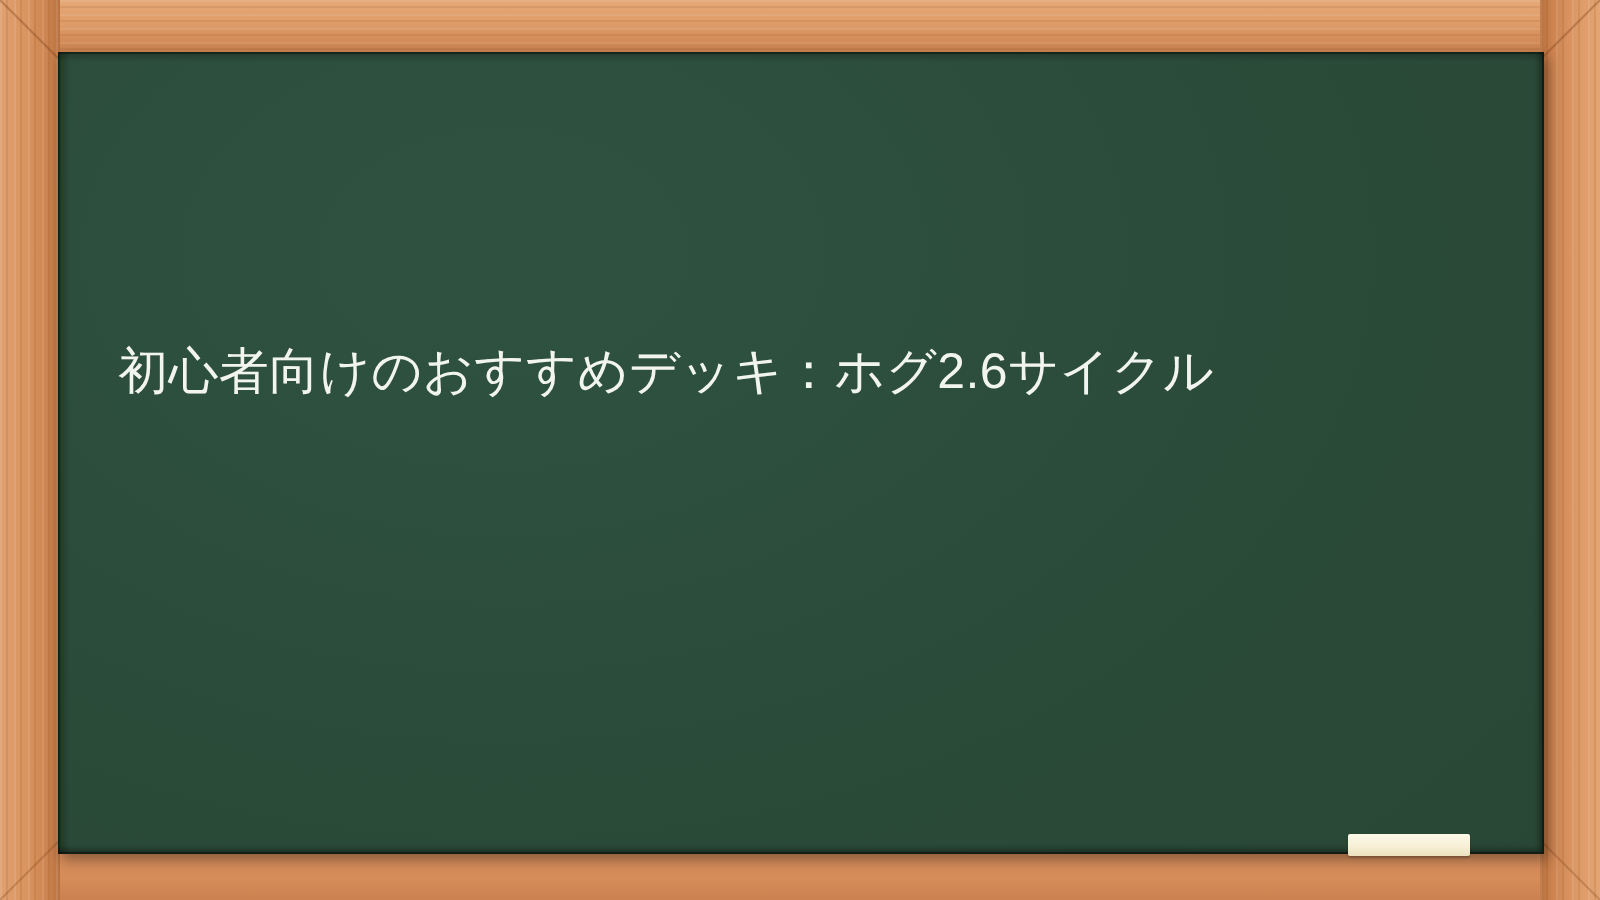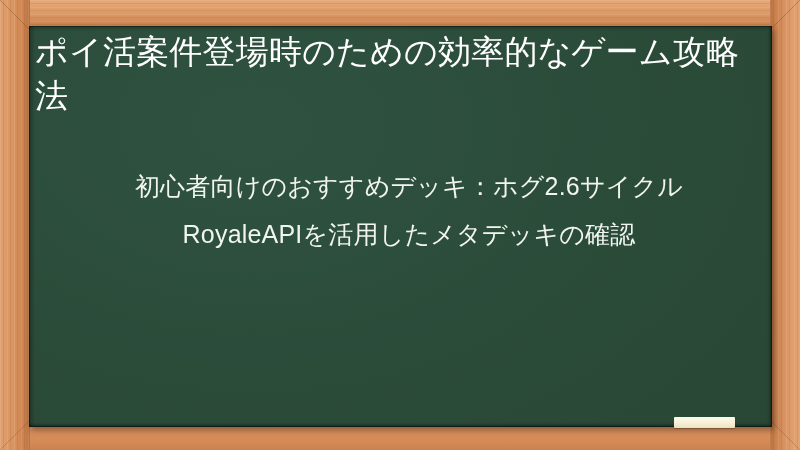--- a/index.html
+++ b/index.html
@@ -154,21 +154,20 @@
     width: 700px;
   }
   .subline {
     color: #f2f4f0;
     font-size: 25px;
     line-height: 1.0;
     font-weight: 400;
     letter-spacing: 0.2px;
     margin: 0 0 23px 0;
     white-space: nowrap;
-    text-align: center;
   }
   .subline:last-child { margin-bottom: 0; }
 
   
   .chalk {
     position: absolute;
     left: 674px;
     top: 417px;
     width: 61px;
     height: 11px;
@@ -196,25 +195,23 @@
   <svg class="mitre bl" viewBox="0 0 42 42">
     <line x1="0" y1="42" x2="42" y2="0" stroke="rgba(120,60,20,0.28)" stroke-width="1"></line>
   </svg>
   <svg class="mitre br" viewBox="0 0 42 42">
     <line x1="42" y1="42" x2="0" y2="0" stroke="rgba(120,60,20,0.28)" stroke-width="1"></line>
   </svg>
 
   <div class="board">
     <div class="board-inner">
 
-      <div class="headline">ポイ活案件登場時のための効率的なゲーム攻略法</div>
 
       <div class="sublines">
         <div class="subline">初心者向けのおすすめデッキ：ホグ2.6サイクル</div>
-        <div class="subline">RoyaleAPIを活用したメタデッキの確認</div>
       </div>
 
     </div>
   </div>
 
   <div class="chalk"></div>
 
 </div>
 
 </body></html>

